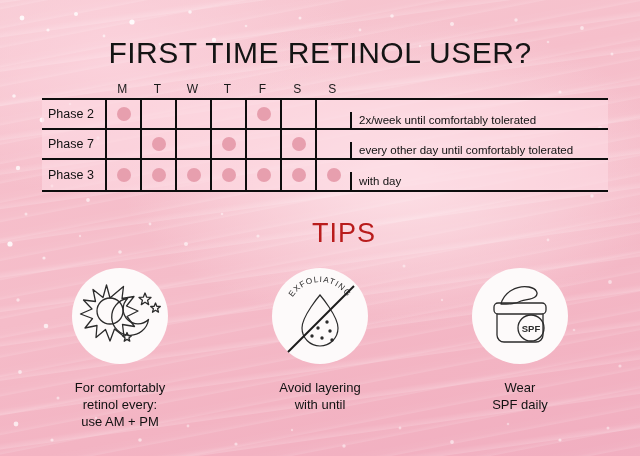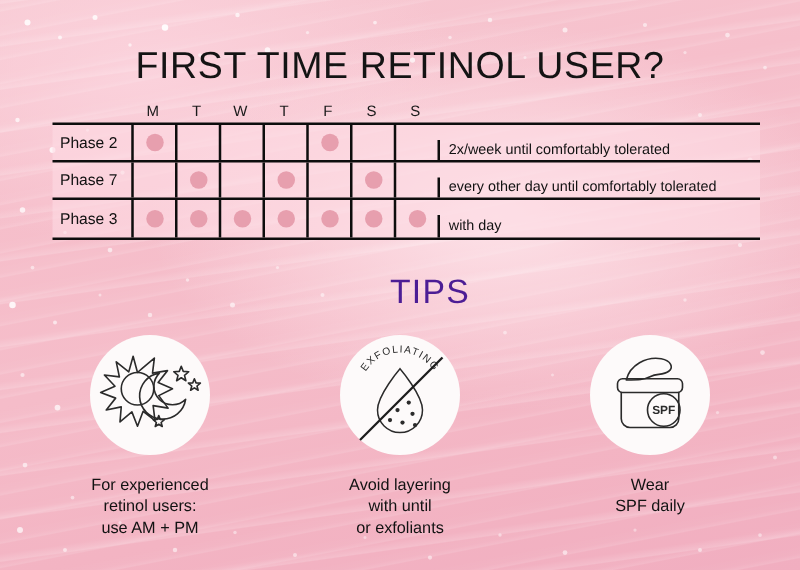--- a/index.html
+++ b/index.html
@@ -130,21 +130,21 @@
   }
 
   
   .tips-title {
     position: absolute;
     left: 0; right: 0;
     top: 218px;
     text-align: center;
     font-size: 27px;
     letter-spacing: 1px;
-    color: #4c1d95;
+    color: #b91c1c;
     margin-left: 48px;
   }
   .tips-row {
     position: absolute;
     left: 30px;
     right: 30px;
     top: 268px;
     display: flex;
     justify-content: space-between;
   }
@@ -358,22 +358,22 @@
                    L8 55 L20 52.5 L19 64.5 L28.5 56.5 L33 68 L37.5 56 L47 63.5 L45.5 51.5
                    L57.5 53.5 L50 43.5 L61 38 L49.5 33 L57 23.5 L45 25.5 L46.5 13.5 L37 21.5 Z"></path>
           <path d="M71.5 46.5 a18.5 18.5 0 1 1 -21 -21 a14.5 14.5 0 0 0 21 21 z"></path>
           <path d="M68 20 l1.6 4.1 l4.4 .3 l-3.4 2.9 l1.1 4.3 l-3.7-2.4 l-3.7 2.4 l1.1-4.3 l-3.4-2.9 l4.4-.3 z"></path>
           <path d="M78.5 30 l1.3 3.3 l3.5 .2 l-2.7 2.3 l.9 3.4 l-3-1.9 l-3 1.9 l.9-3.4 l-2.7-2.3 l3.5-.2 z"></path>
           <path d="M50 59.5 l1.2 3.1 l3.3 .2 l-2.6 2.2 l.9 3.2 l-2.8-1.8 l-2.8 1.8 l.9-3.2 l-2.6-2.2 l3.3-.2 z"></path>
         </g>
       </svg>
     </div>
     <div class="tip-caption">
-      <span>For experienced</span>
-      <span>retinol users:</span>
+      <span>For comfortably</span>
+      <span>retinol every:</span>
       <span>use AM + PM</span>
     </div>
   </div>
 
   <div class="tip">
     <div class="icon-circle">
       <svg width="92" height="92" viewBox="0 0 92 92">
         <defs>
           <path id="arcpath" d="M 14 44 A 32 32 0 0 1 78 44" fill="none"></path>
         </defs>
@@ -390,21 +390,20 @@
             <circle cx="38" cy="66" r="1.7"></circle>
           <circle cx="48" cy="68" r="1.7"></circle>
             <circle cx="58" cy="70" r="1.7"></circle>
         </g>
         <line x1="14" y1="82" x2="80" y2="16" stroke="#1c1c1c" stroke-width="1.9"></line>
       </svg>
     </div>
     <div class="tip-caption">
       <span>Avoid layering</span>
       <span>with until</span>
-      <span>or exfoliants</span>
     </div>
   </div>
 
   <div class="tip">
     <div class="icon-circle">
       <svg width="86" height="86" viewBox="0 0 86 86">
         <g fill="none" stroke="#2b2b2b" stroke-width="1.3" stroke-linejoin="round" stroke-linecap="round">
           <path d="M24 31 C27 19 40 12 52 14 C60 15.5 62 21 58 24 C54 27 48 26 44 28 C38 31 34 31 24 31 Z"></path>
           <rect x="17" y="30" width="52" height="11" rx="4"></rect>
           <path d="M20 41 L20 62 a7 7 0 0 0 7 7 L59 69 a7 7 0 0 0 7 -7 L66 41"></path>

